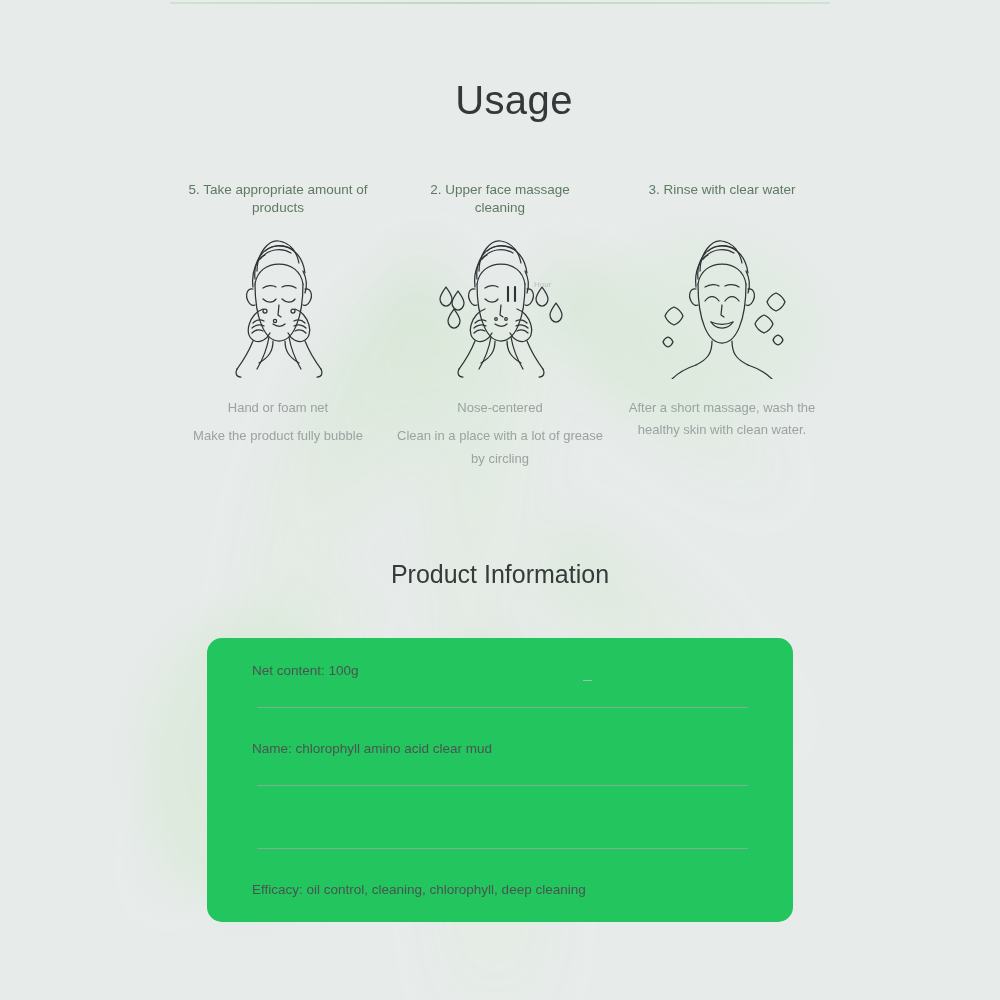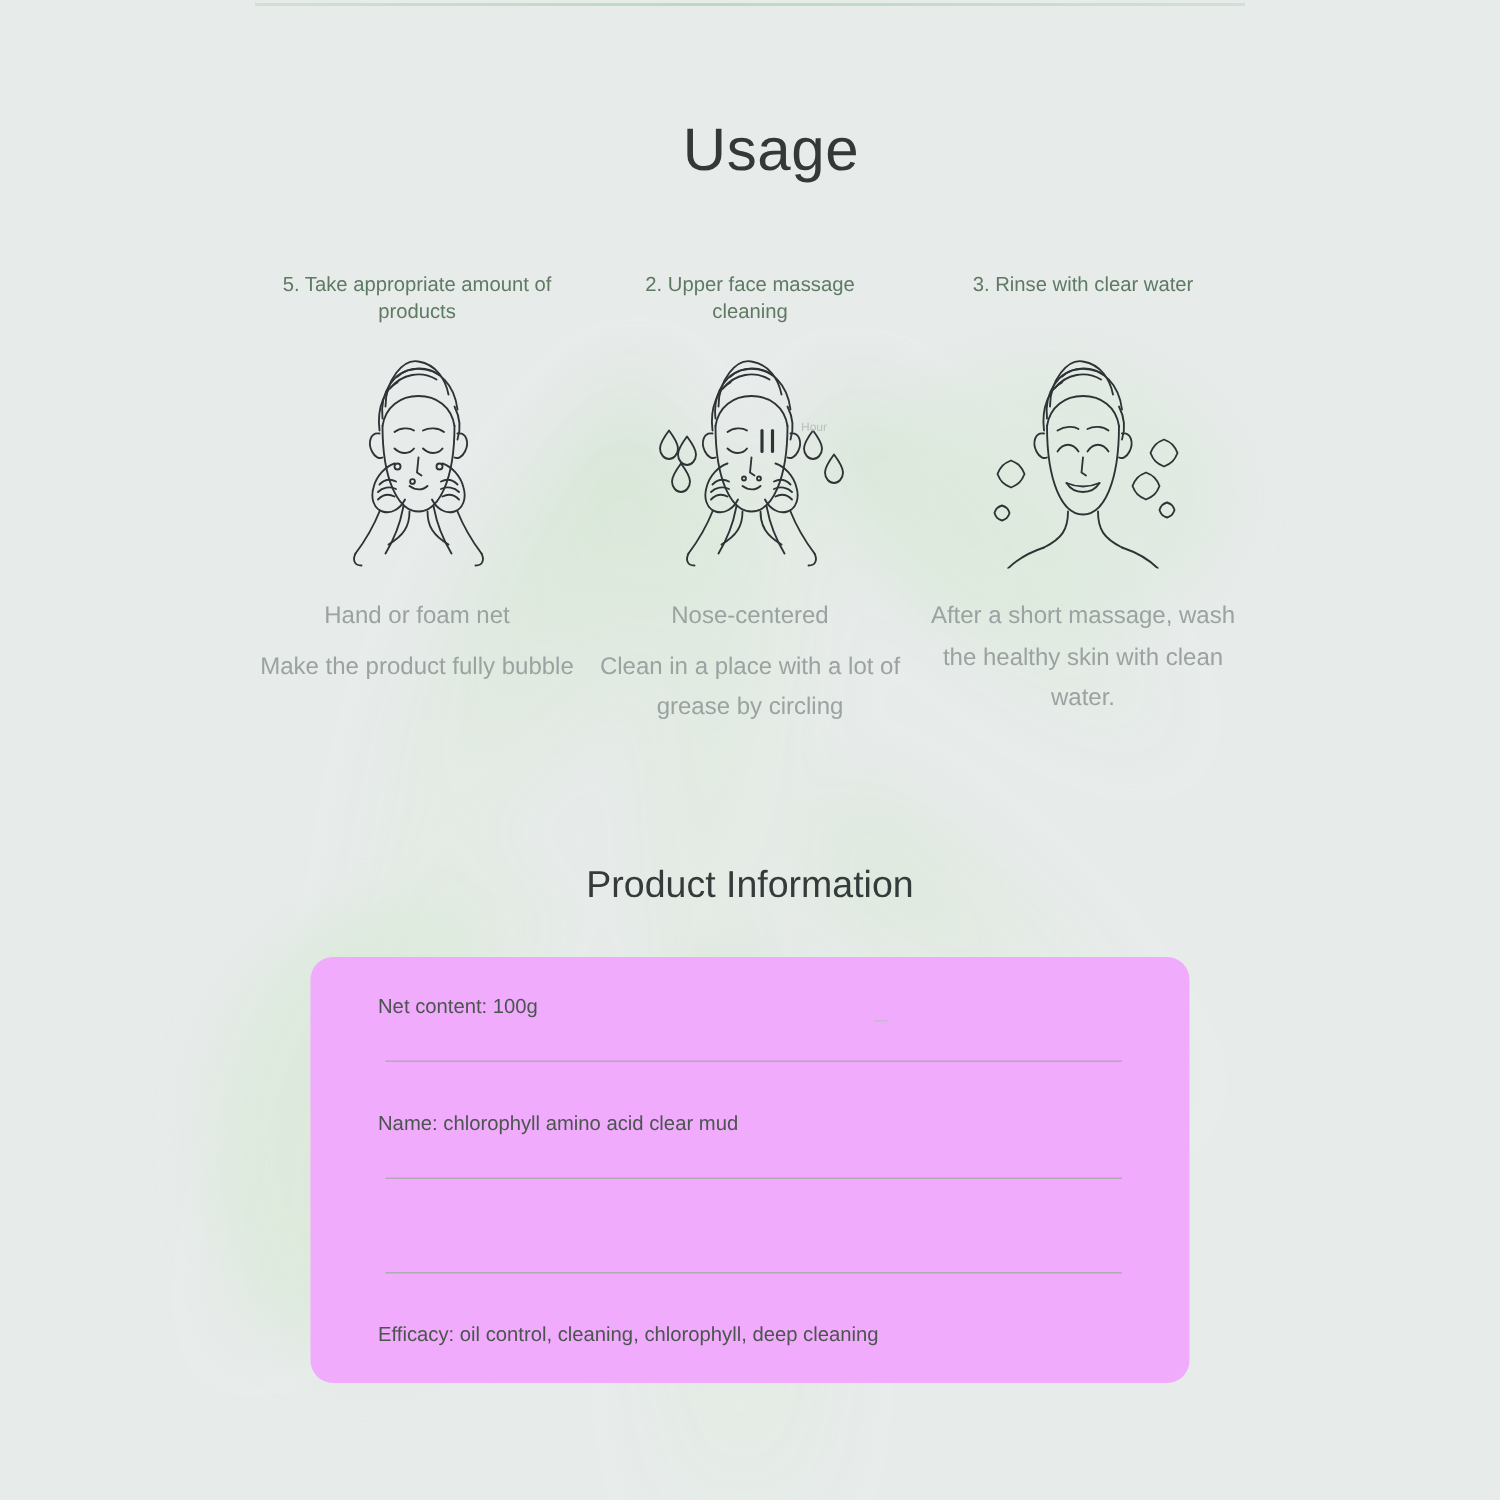--- a/index.html
+++ b/index.html
@@ -65,40 +65,40 @@
     height:150px;
     margin-top:12px;
     display:flex;
     align-items:flex-end;
     justify-content:center;
   }
   .step-art svg { display:block; }
   .step-caps {
     margin-top:18px;
     color:#9aa3a1;
-    font-size:16px;
+    font-size:13px;
     line-height:1.72;
     padding:0 6px;
   }
   .step-caps .cap-lead { display:block; margin-bottom:6px; }
   .step-caps .cap-body { display:block; }
 
   .product-title {
     text-align:center;
     font-size:25px;
     font-weight:400;
     color:#343b3a;
     margin-top:90px;
   }
 
   .info-card {
     position:absolute;
     left:207px; top:638px;
     width:586px; height:284px;
-    background:#f0abfc;
+    background:#22c55e;
     border-radius:15px;
     z-index:3;
   }
   .info-inner {
     position:absolute;
     left:45px; right:45px; top:0; bottom:0;
     display:flex;
     flex-direction:column;
     justify-content:center;
   }

